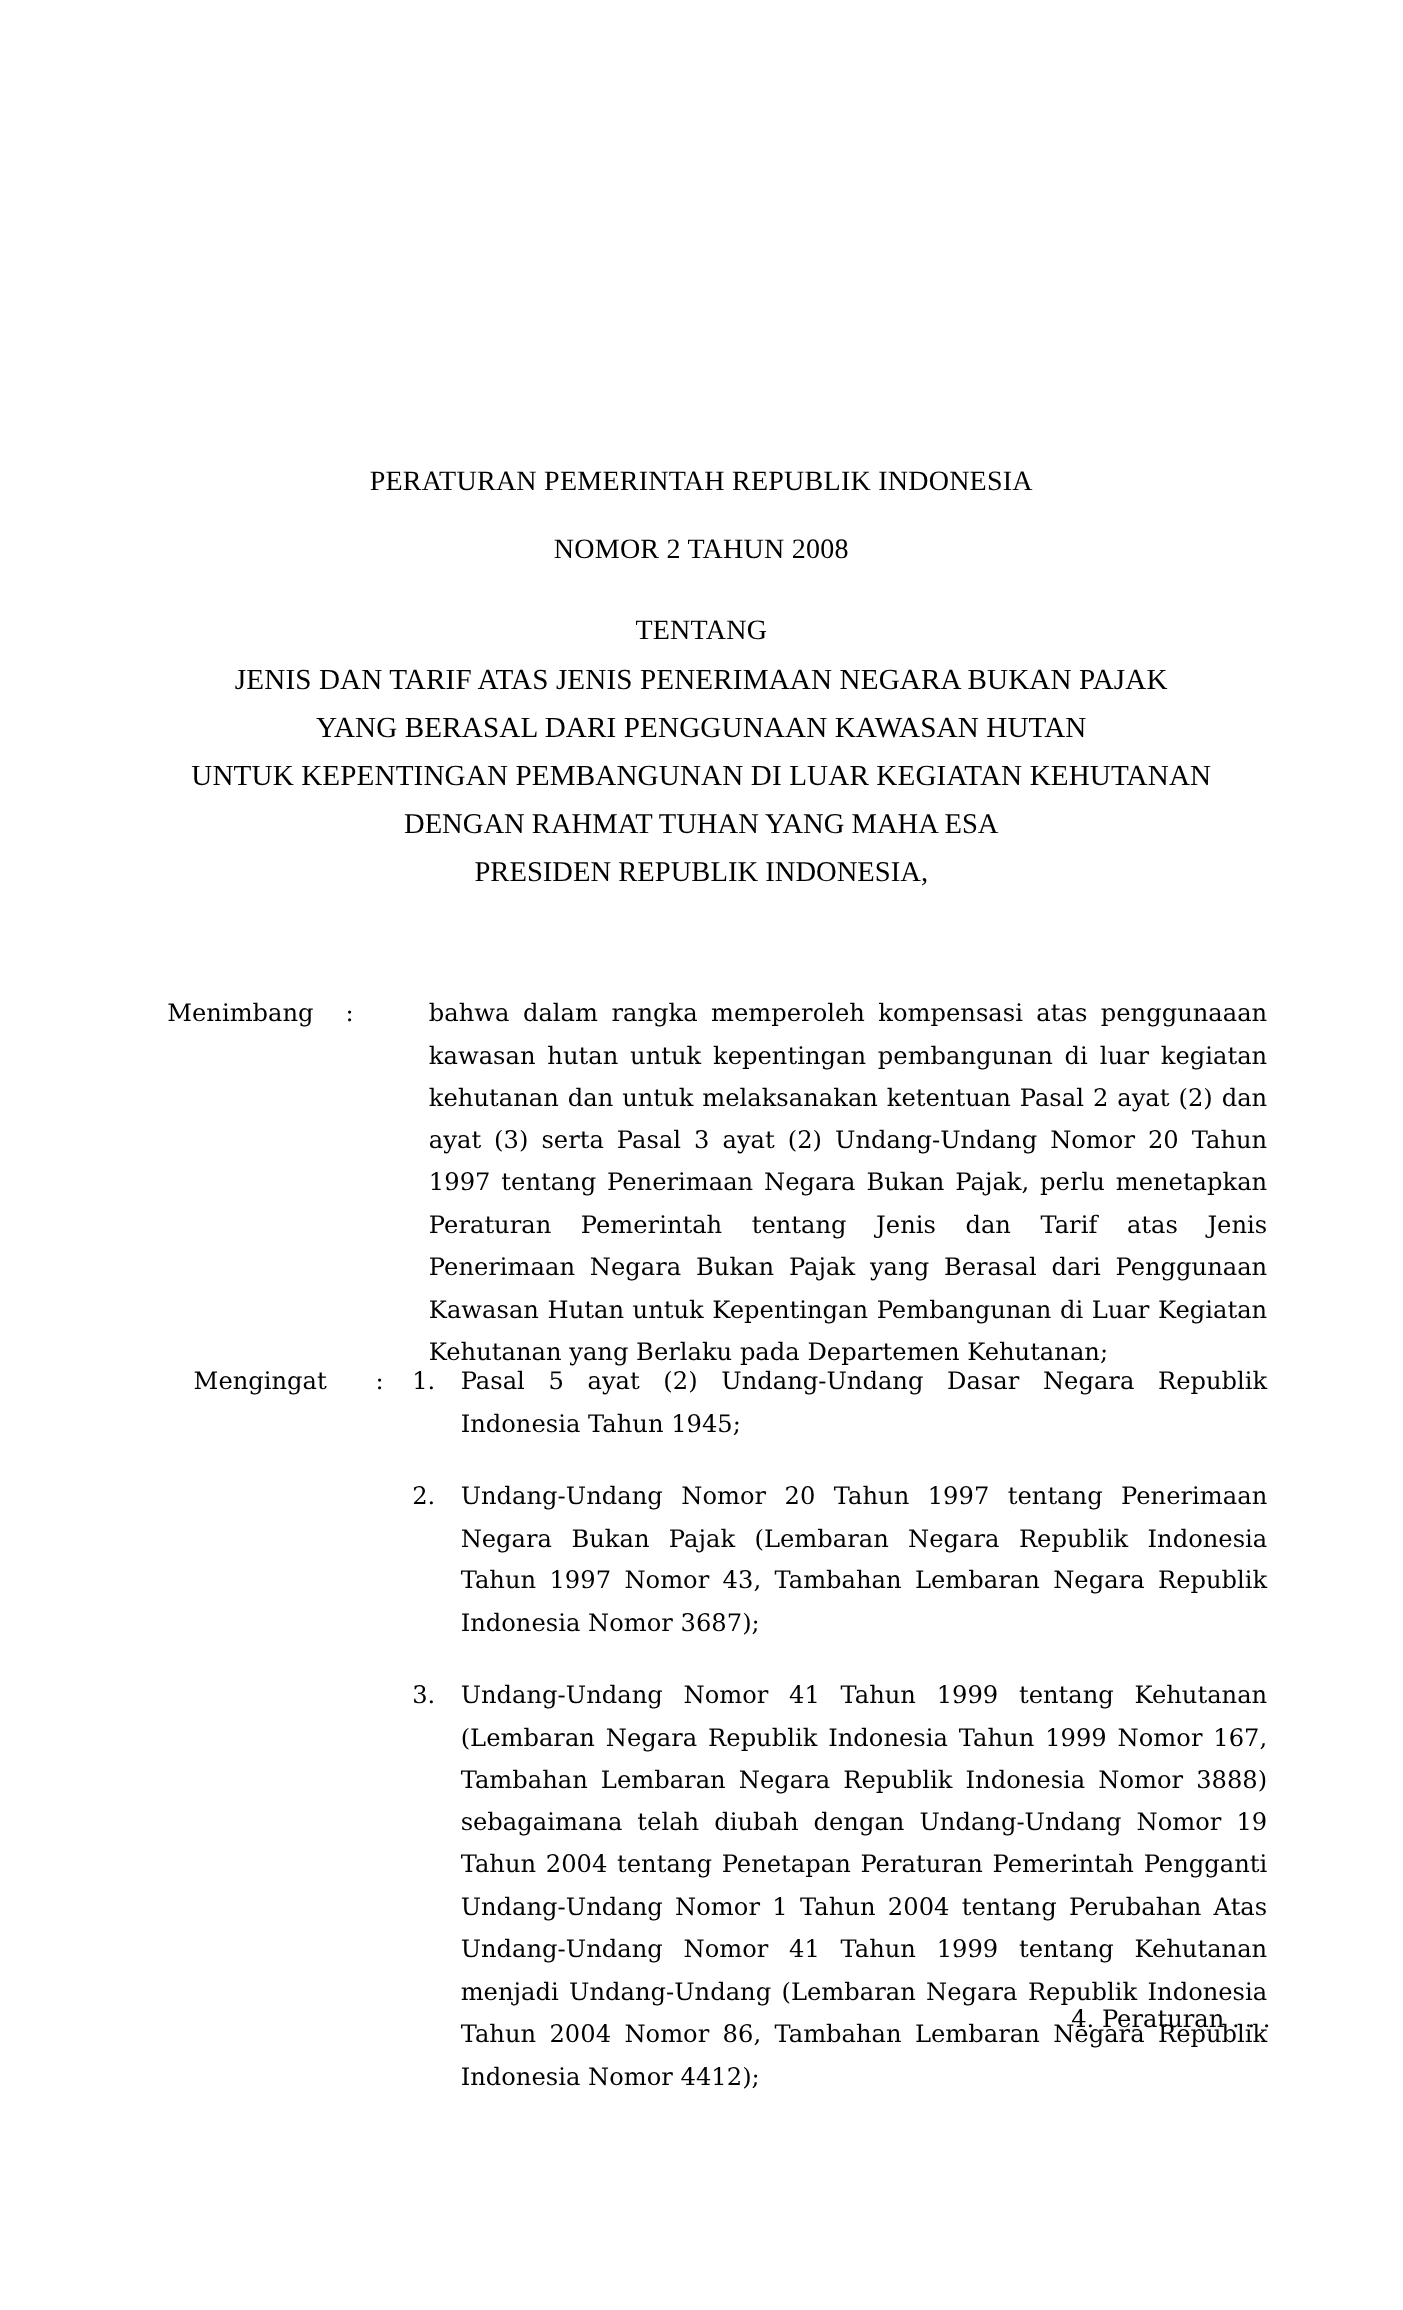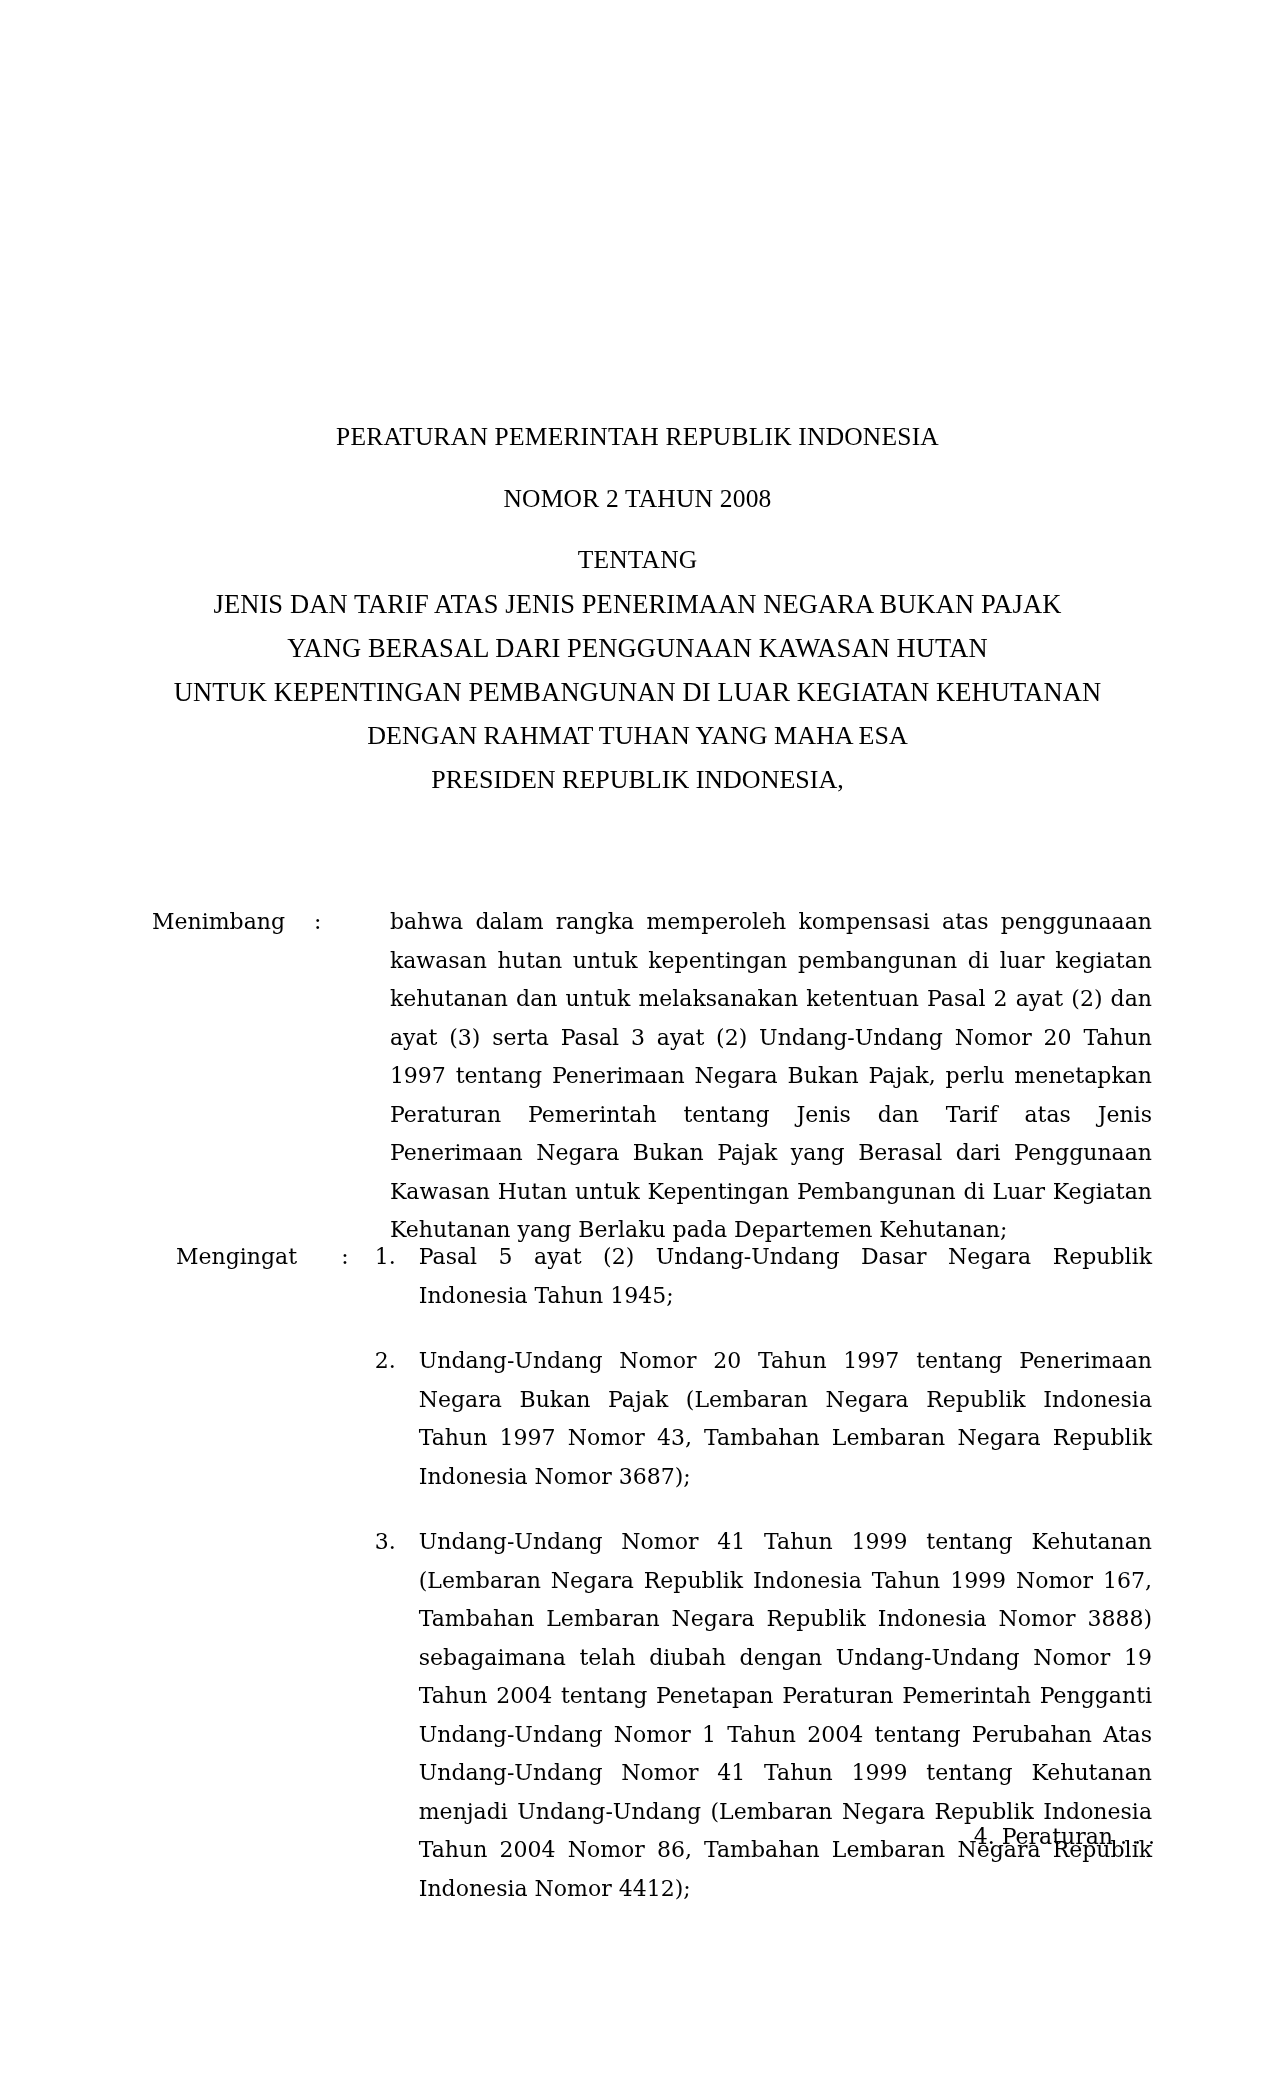--- a/index.html
+++ b/index.html
@@ -36,21 +36,21 @@
 
   .head-line {
     font-family: "Liberation Serif", "DejaVu Serif", serif;
     font-size: 25.5px;
     line-height: 44px;
     letter-spacing: 0.2px;
     white-space: nowrap;
   }
   .head-line.sp-top   { margin-top: 0px; }
   .head-line.gap-sm   { margin-top: 18px; }
-  .head-line.gap-md   { margin-top: 17px; }
+  .head-line.gap-md   { margin-top: 30px; }
 
   .title-line {
     font-family: "Liberation Serif", "DejaVu Serif", serif;
     font-size: 26.5px;
     line-height: 44px;
     letter-spacing: 0.1px;
     white-space: nowrap;
   }
 
   .rahmat-line {

